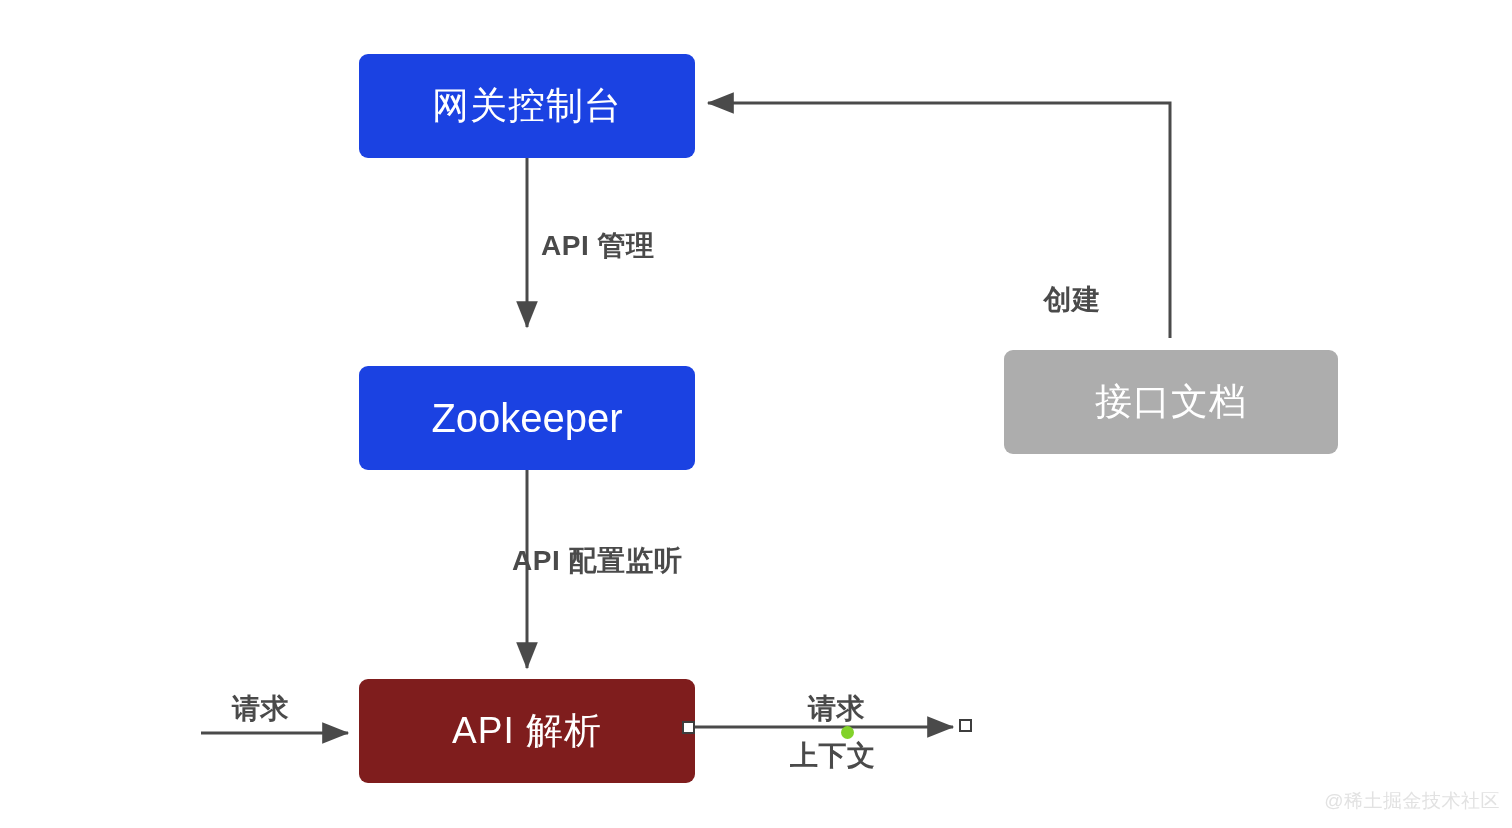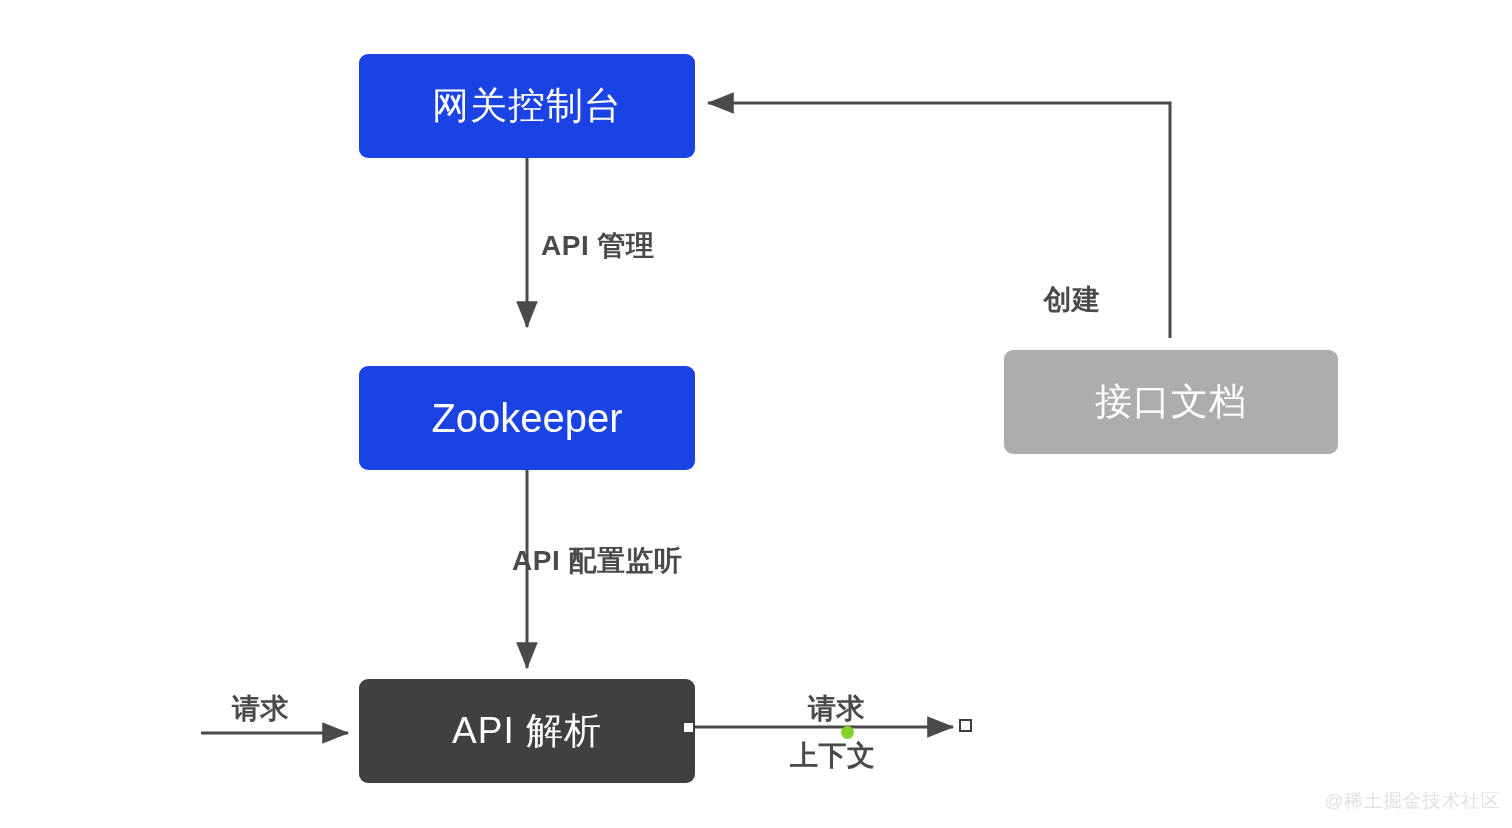--- a/index.html
+++ b/index.html
@@ -43,21 +43,21 @@
     background: #1b42e2;
     font-size: 40px;
     letter-spacing: 0px;
     margin-top: 28px;
   }
   #node-api-parse {
     left: 359px;
     top: 679px;
     width: 336px;
     height: 104px;
-    background: #404040;
+    background: #7f1d1d;
     font-size: 37px;
   }
   #node-api-doc {
     left: 1004px;
     top: 338px;
     width: 334px;
     height: 104px;
     background: #adadad;
     font-size: 37px;
     margin-top: 12px;

